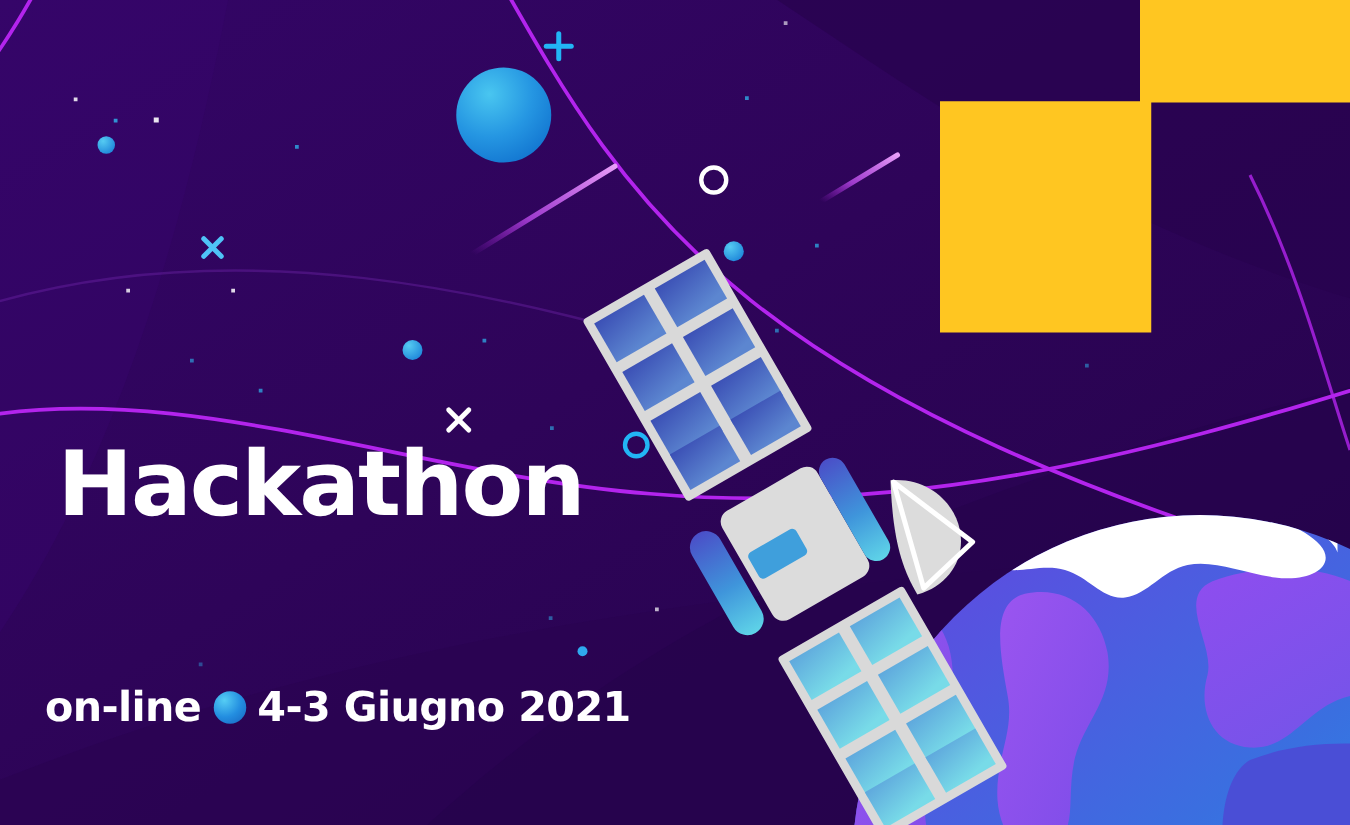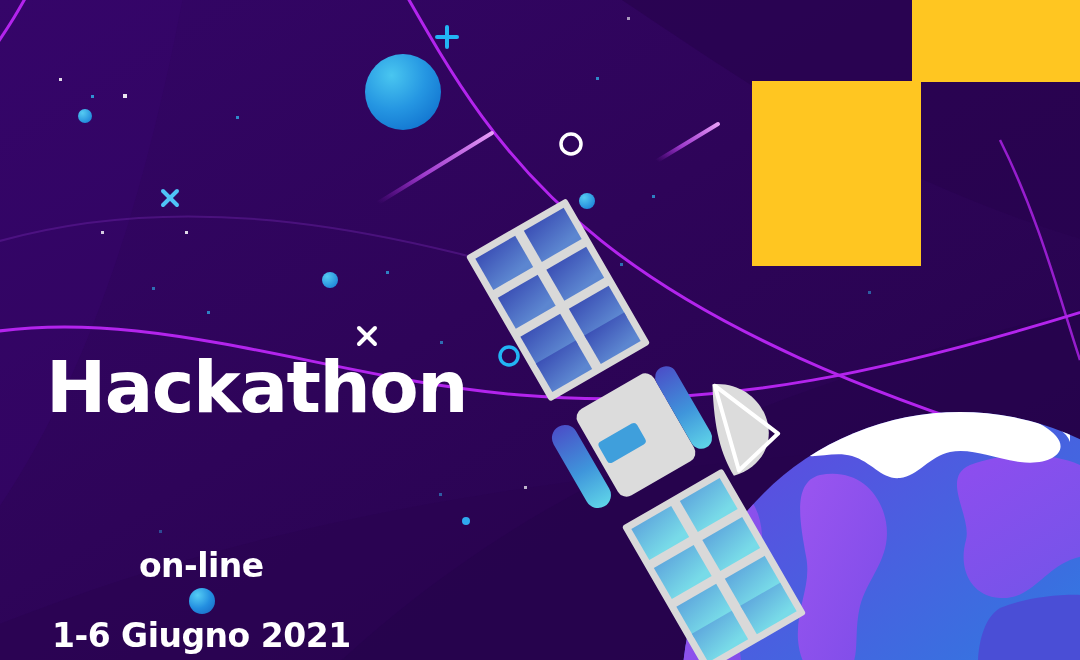--- a/index.html
+++ b/index.html
@@ -43,26 +43,25 @@
     font-family: "DejaVu Sans", sans-serif;
     font-weight: bold;
     font-size: 72px;
     line-height: 78px;
     letter-spacing: -1.5px;
     white-space: nowrap;
     margin: 0;
   }
   #subtitle-block {
     position: absolute;
-    left: 52px;
+    left: 36px;
     top: 545px;
     display: flex;
     align-items: center;
     pointer-events: auto;
-    flex-direction: column;
   }
   .subtitle-text {
     color: #ffffff;
     font-family: "DejaVu Sans", sans-serif;
     font-weight: bold;
     font-size: 33px;
     line-height: 42px;
     letter-spacing: -0.5px;
     white-space: nowrap;
   }
@@ -276,17 +275,17 @@
       <svg id="subtitle-globe-icon" viewBox="0 0 28 28">
         <defs>
           <radialGradient id="sgGrad" cx="33%" cy="28%" r="85%">
             <stop offset="0%" stop-color="#55cdf4"></stop>
             <stop offset="60%" stop-color="#238ee0"></stop>
             <stop offset="100%" stop-color="#1a6fc8"></stop>
           </radialGradient>
         </defs>
         <circle cx="14" cy="14" r="13" fill="url(#sgGrad)"></circle>
       </svg>
-      <span class="subtitle-text">1-6 Giugno 2021</span>
+      <span class="subtitle-text">4-3 Giugno 2021</span>
     </div>
   </div>
 
 </div>
 
 </body></html>

